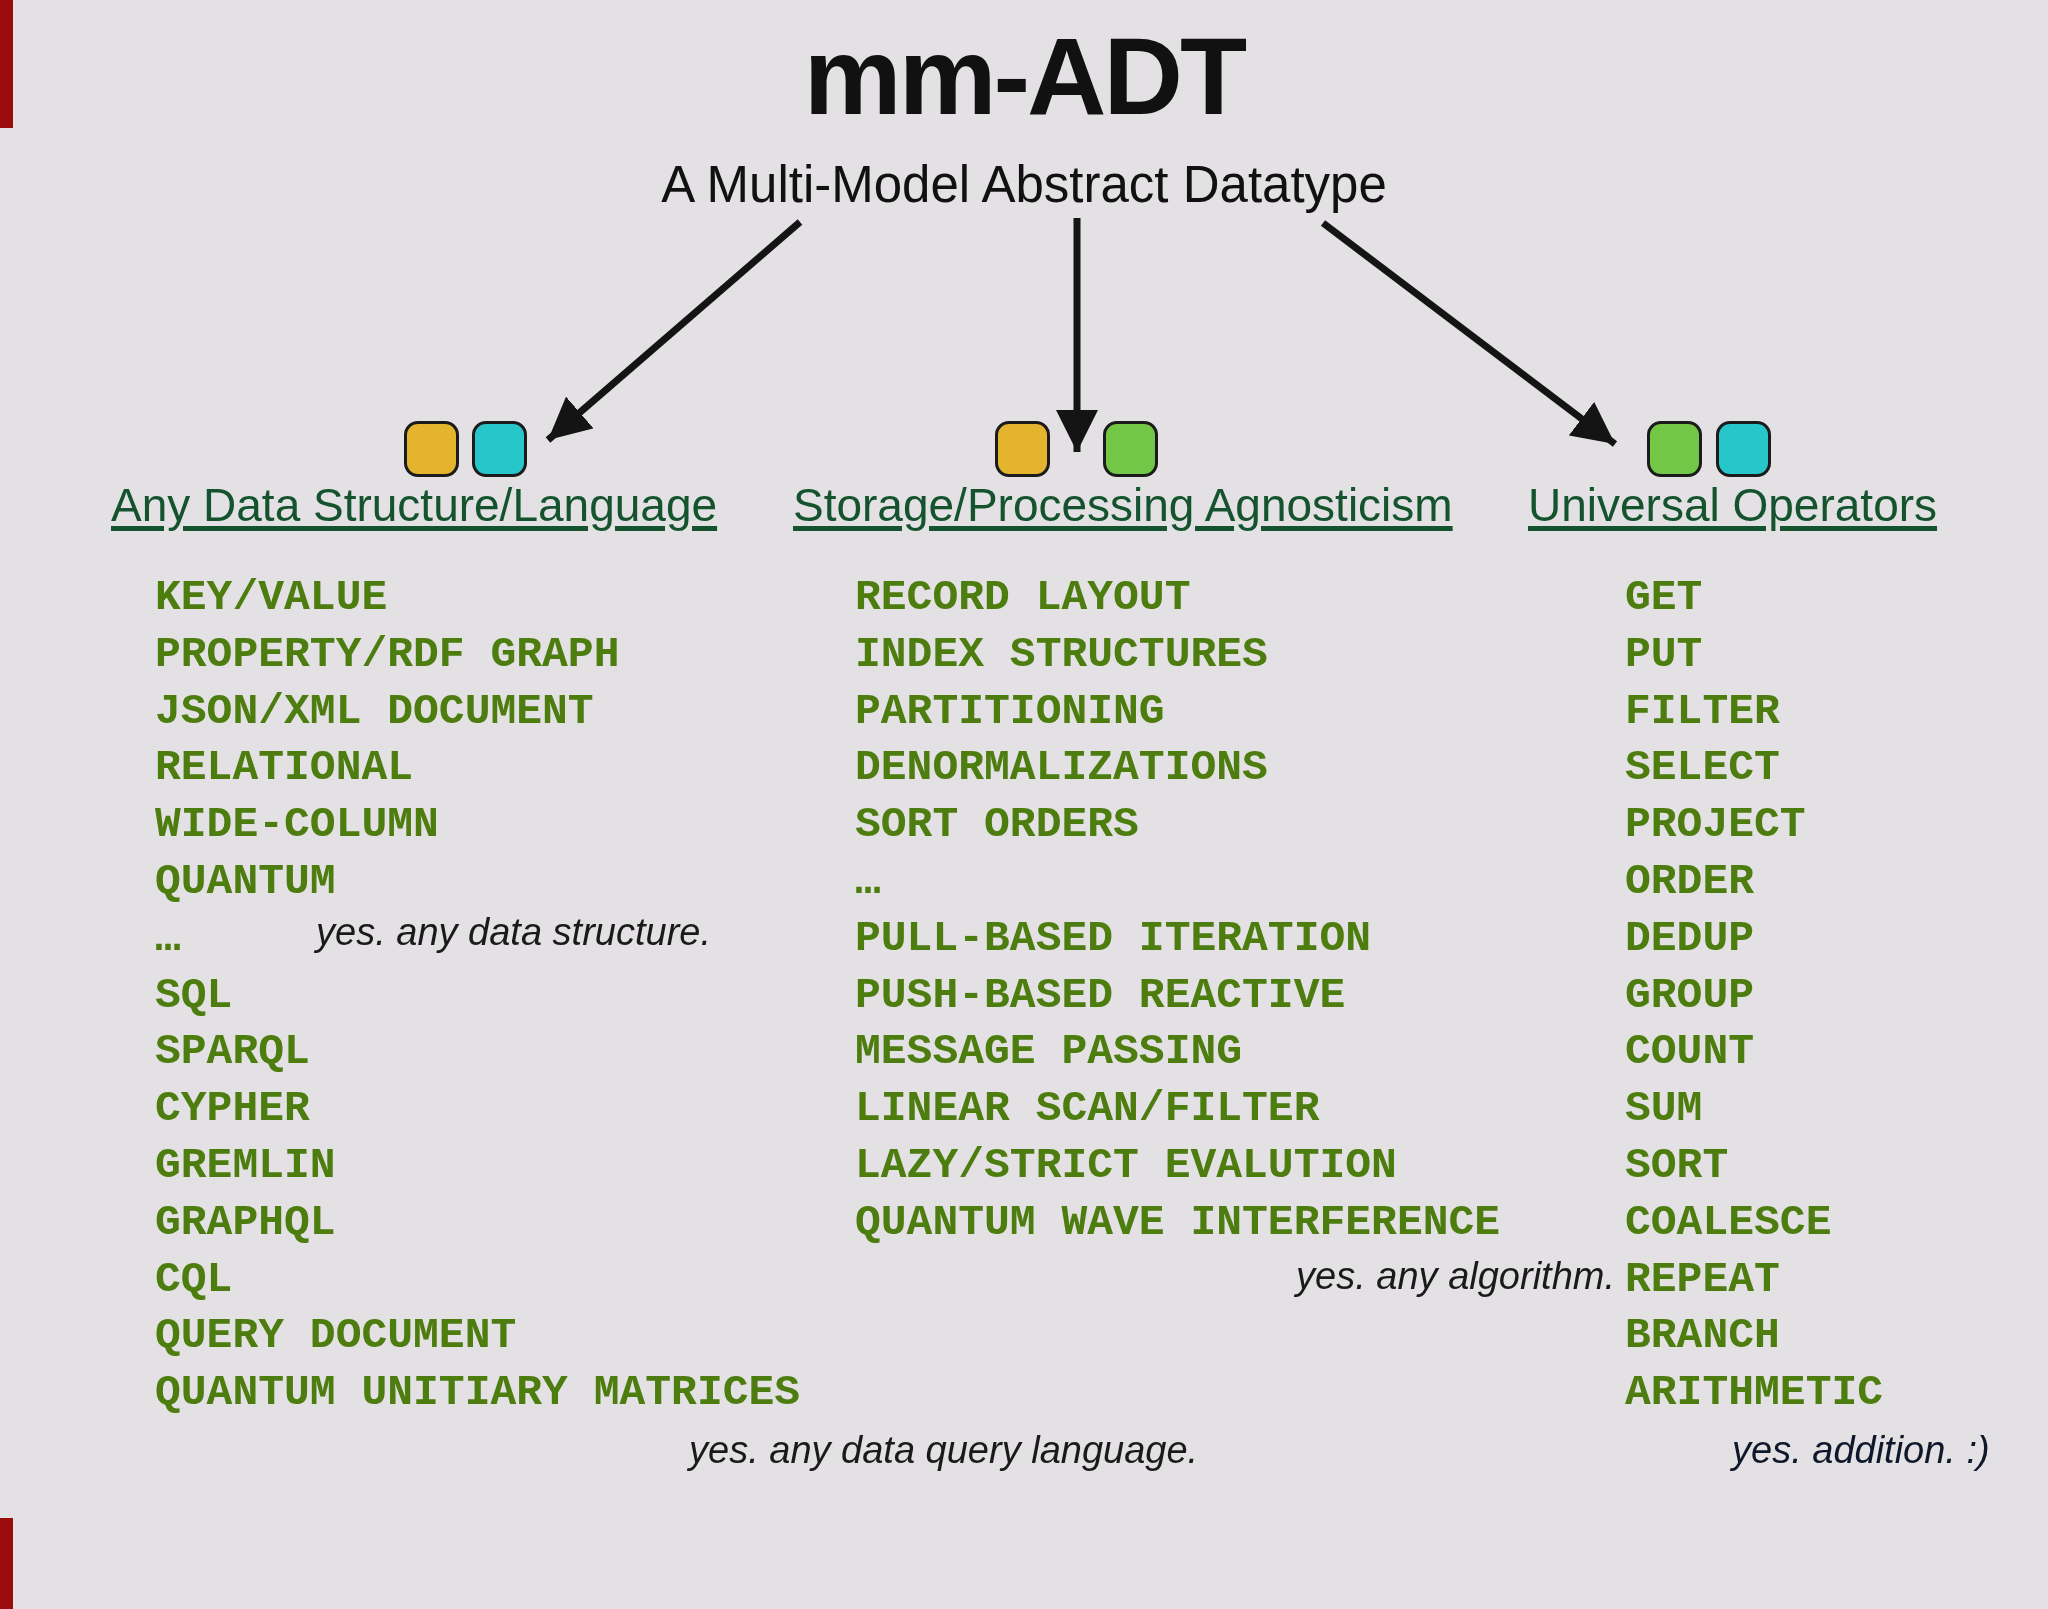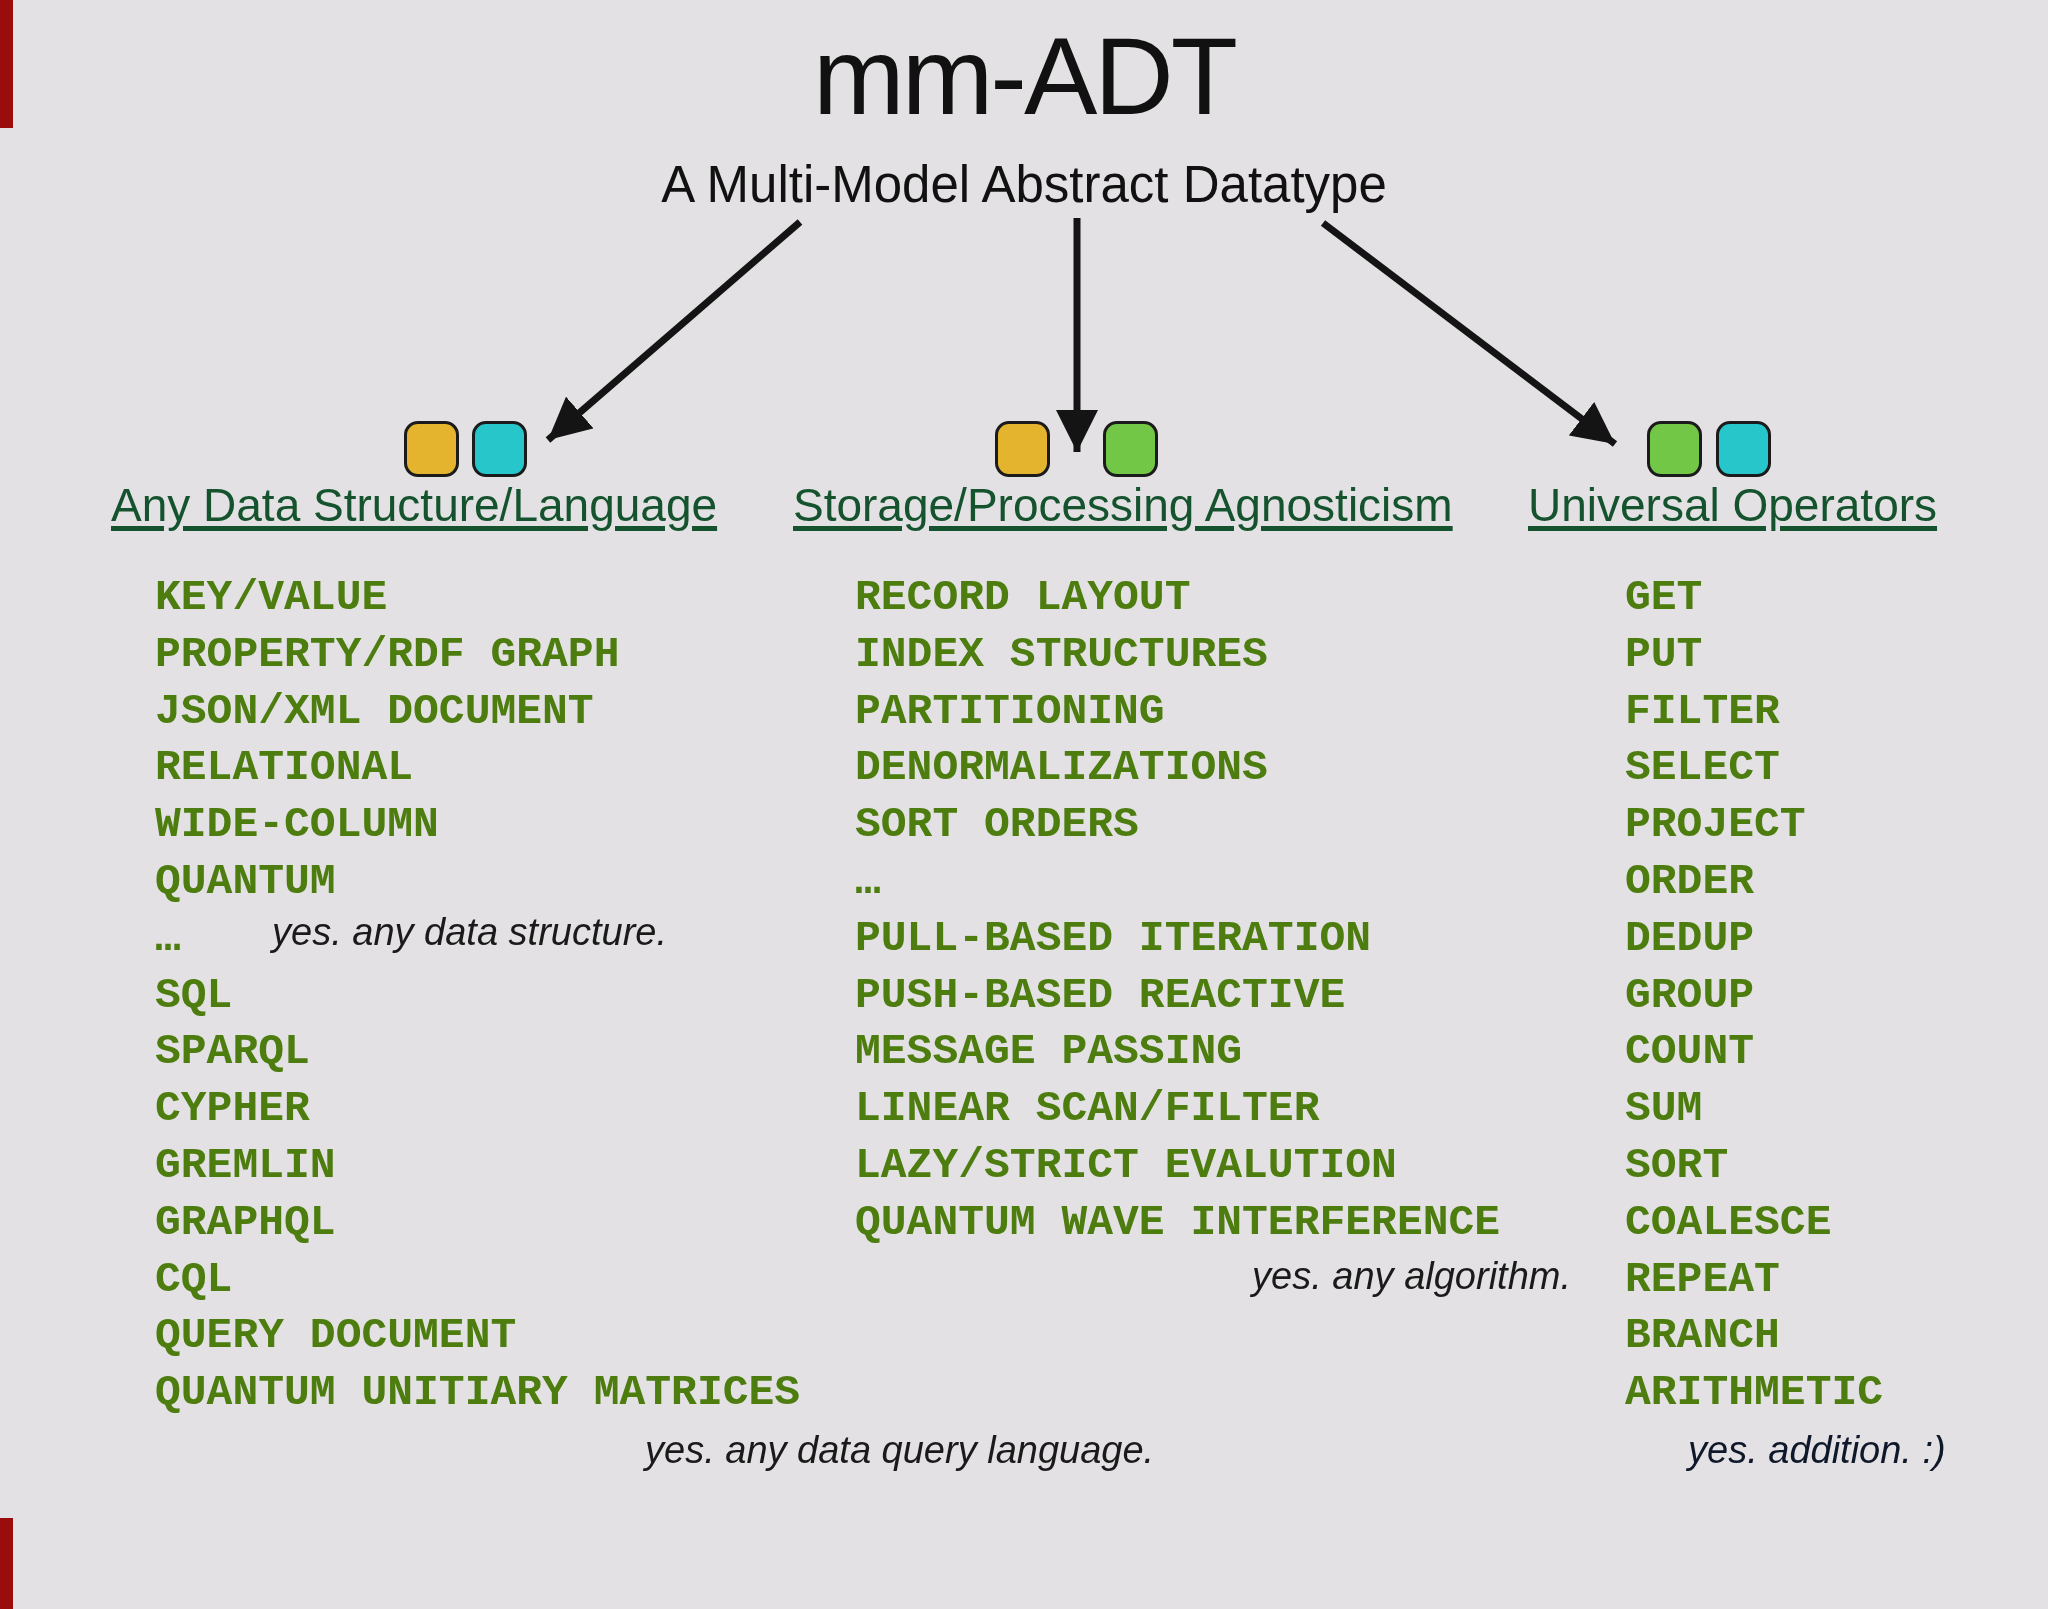--- a/index.html
+++ b/index.html
@@ -7,21 +7,21 @@
     position:relative;width:2048px;height:1609px;overflow:hidden;
     background:#e3e1e3;
     font-family:"Liberation Sans",sans-serif;color:#111;
   }
   .edge-strip{position:absolute;left:0;width:13px;}
   .edge-strip.top{top:0;height:128px;}
   .edge-strip.bottom{top:1518px;height:91px;}
 
   .title{
     position:absolute;top:18px;left:0;width:100%;text-align:center;
-    font-size:110px;font-weight:normal;letter-spacing:-3px;line-height:1.05;
+    font-size:110px;font-weight:bold;letter-spacing:-3px;line-height:1.05;
   }
   .subtitle{
     position:absolute;top:157px;left:0;width:100%;text-align:center;
     font-size:51px;line-height:1.1;
   }
 
   svg.arrows{position:absolute;top:0;left:0;pointer-events:none;}
 
   .badge{
     position:absolute;width:55px;height:56px;border:3px solid #1b1b1b;
@@ -36,21 +36,21 @@
 
   .col-list{
     position:absolute;top:570px;white-space:nowrap;
     font-family:"Liberation Mono","DejaVu Sans Mono",monospace;
     font-weight:bold;font-size:43px;line-height:56.8px;color:#4d7c0f;
   }
   .col-list .row{height:56.8px;}
 
   .note{
     position:absolute;white-space:nowrap;font-style:italic;
-    font-size:38px;color:#1a1a1a;line-height:1.1;
+    font-size:38px;color:#1a1a1a;line-height:1.1;margin-left:44px;
   }
   .note.inline-note{left:272px;top:912px;}
   .note.col1-footer{left:645px;top:1430px;}
   .note.col2-footer{left:855px;top:1256px;width:716px;text-align:right;}
   .note.col3-footer{left:1688px;top:1430px;color:#0f172a;}
 </style>
 </head>
 <body>
 
 <div class="stage">

